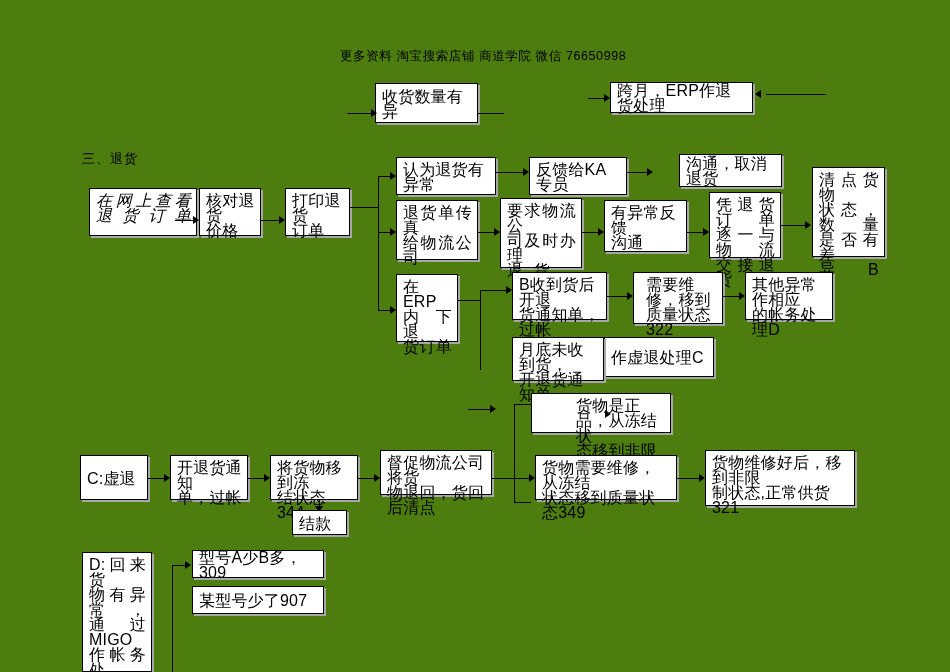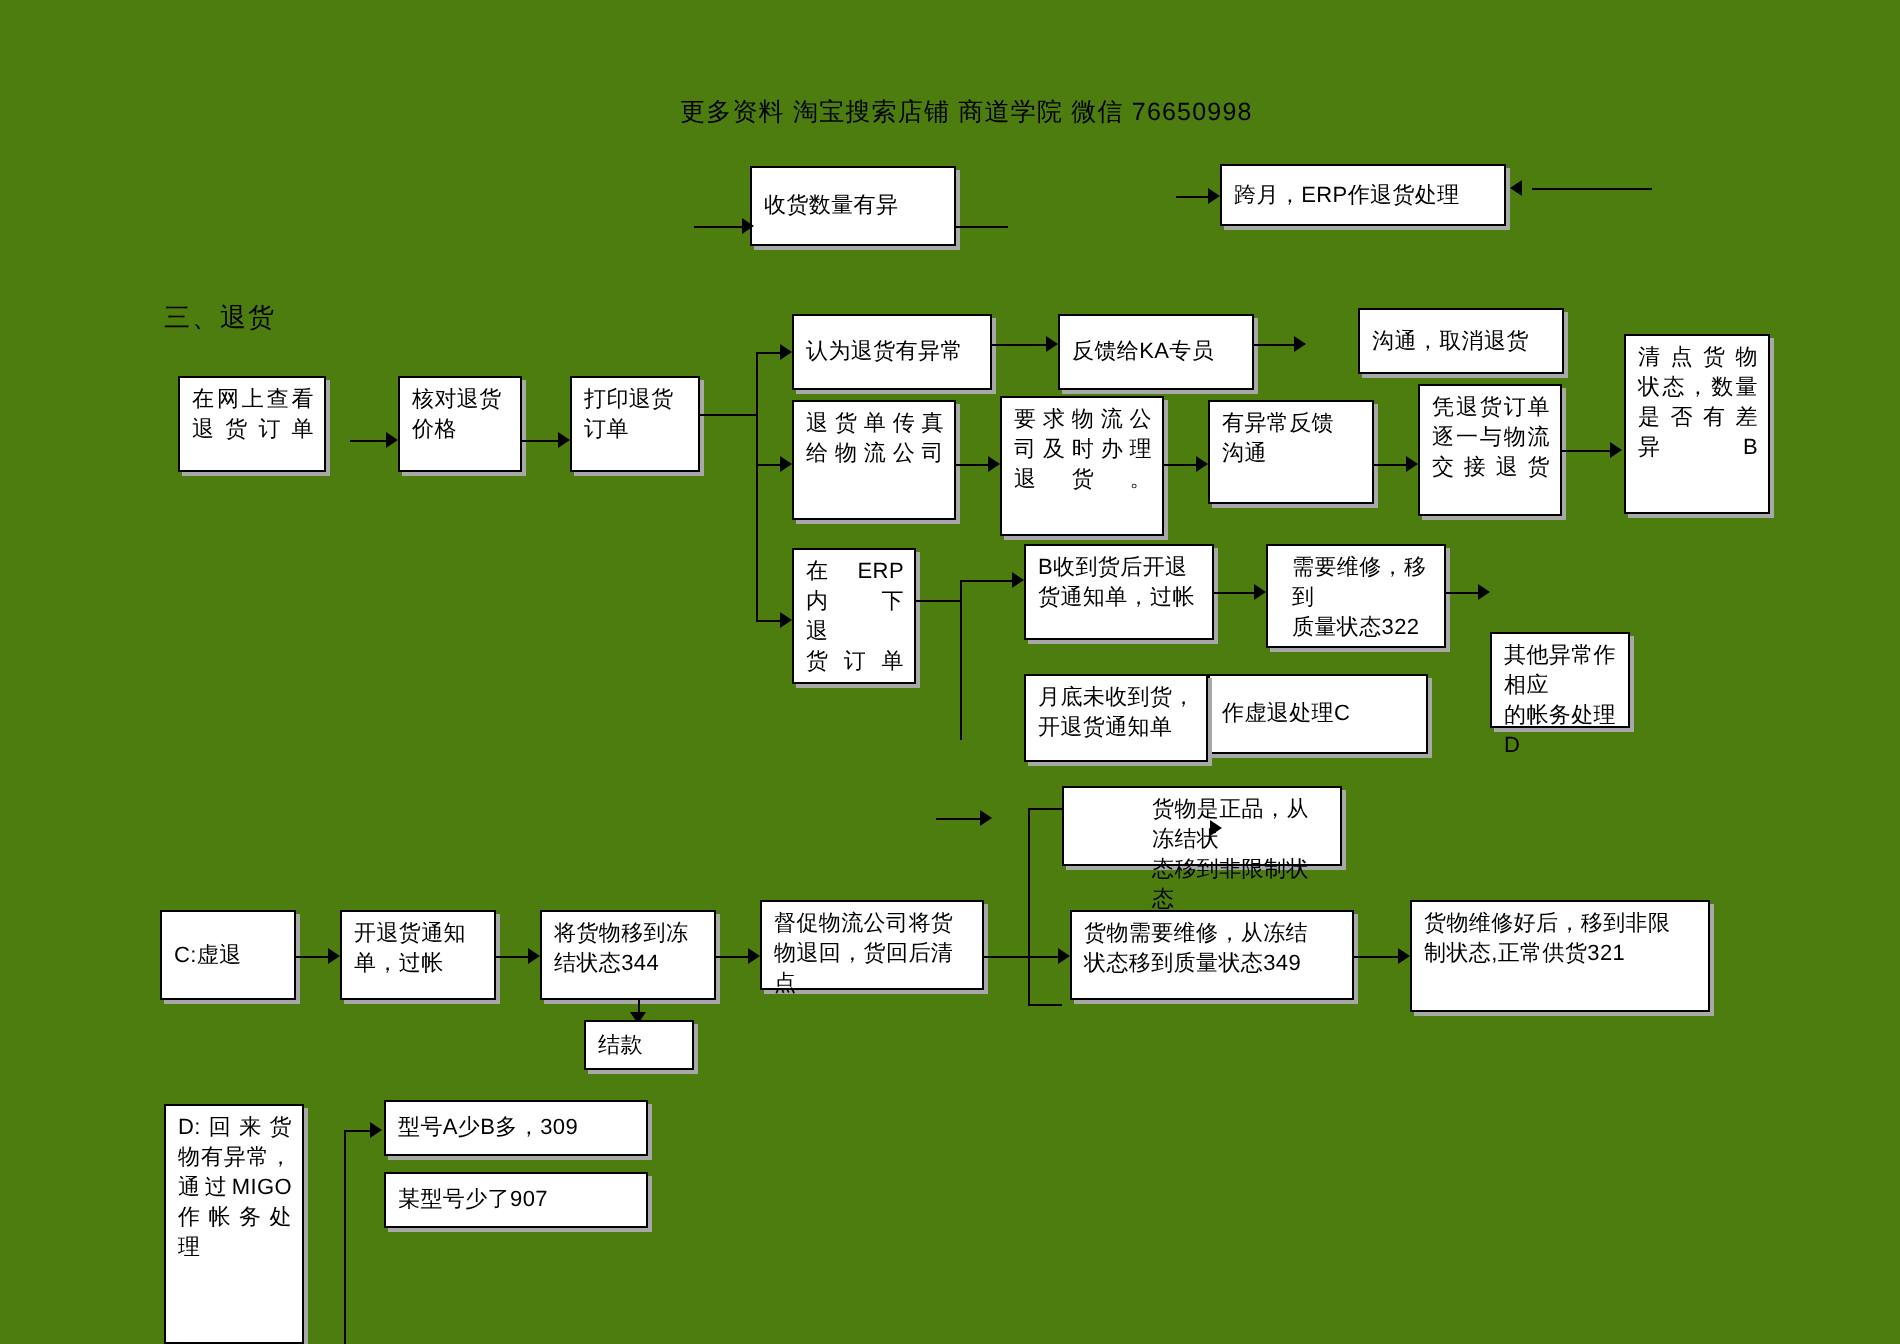--- a/index.html
+++ b/index.html
@@ -16,21 +16,21 @@
     height: 672px;
     background: #4d7c0f;
     overflow: hidden;
   }
   .node {
     position: absolute;
     box-sizing: border-box;
     border: 1px solid #000000;
     background: #ffffff;
     color: #000000;
-    font-size: 11px;
+    font-size: 16px;
     line-height: 15px;
     padding: 4px 5px 3px 6px;
     letter-spacing: 0.2px;
     white-space: pre-line;
     font-family: "Liberation Sans", "DejaVu Sans", sans-serif;
   }
   .node.shadow {
     box-shadow: 2px 2px 0 0 #a8a8a8;
   }
   .node.justify {
@@ -94,21 +94,21 @@
   <div class="ln lnh" style="left:478px; top:113px; width:26px;"></div>
 
   <div class="node shadow center-v" style="left:610px; top:82px; width:143px; height:31px;">跨月，ERP作退货处理</div>
   <div class="ln lnh" style="left:588px; top:98px; width:18px;"></div>
   <div class="arw arw-r" style="left:604px; top:94px;"></div>
   <div class="ln lnh" style="left:766px; top:94px; width:60px;"></div>
   <div class="arw arw-l" style="left:755px; top:90px;"></div>
 
   <div class="title" style="left:82px; top:150px;">三、退货</div>
 
-  <div class="node shadow justify" style="left:89px; top:188px; width:74px; height:48px;">在网上查看
+  <div class="node shadow justify" style="left:89px; top:188px; width:108px; height:48px;font-style:italic;">在网上查看
 退货订单</div>
   <div class="ln lnh" style="left:175px; top:220px; width:20px;"></div>
   <div class="arw arw-r" style="left:193px; top:216px;"></div>
 
   <div class="node shadow" style="left:199px; top:188px; width:62px; height:48px;">核对退货
 价格</div>
   <div class="ln lnh" style="left:261px; top:220px; width:20px;"></div>
   <div class="arw arw-r" style="left:279px; top:216px;"></div>
 
   <div class="node shadow" style="left:285px; top:188px; width:65px; height:48px;">打印退货
@@ -175,21 +175,21 @@
   <div class="node shadow" style="left:512px; top:272px; width:95px; height:48px;">B收到货后开退
 货通知单，过帐</div>
   <div class="ln lnh" style="left:607px; top:296px; width:22px;"></div>
   <div class="arw arw-r" style="left:627px; top:292px;"></div>
 
   <div class="node shadow" style="left:633px; top:272px; width:90px; height:52px;padding-left:12px;">需要维修，移到
 质量状态322</div>
   <div class="ln lnh" style="left:723px; top:296px; width:18px;"></div>
   <div class="arw arw-r" style="left:739px; top:292px;"></div>
 
-  <div class="node shadow" style="left:745px; top:272px; width:70px; height:48px;margin-top:44px;">其他异常作相应
+  <div class="node shadow" style="left:745px; top:272px; width:88px; height:48px;">其他异常作相应
 的帐务处理D</div>
 
   <div class="node shadow center-v" style="left:604px; top:337px; width:110px; height:40px;">作虚退处理C</div>
 
   <div class="node shadow" style="left:512px; top:337px; width:92px; height:44px;">月底未收到货，
 开退货通知单</div>
 
   <div class="ln lnh" style="left:468px; top:409px; width:24px;"></div>
   <div class="arw arw-r" style="left:490px; top:405px;"></div>
 

